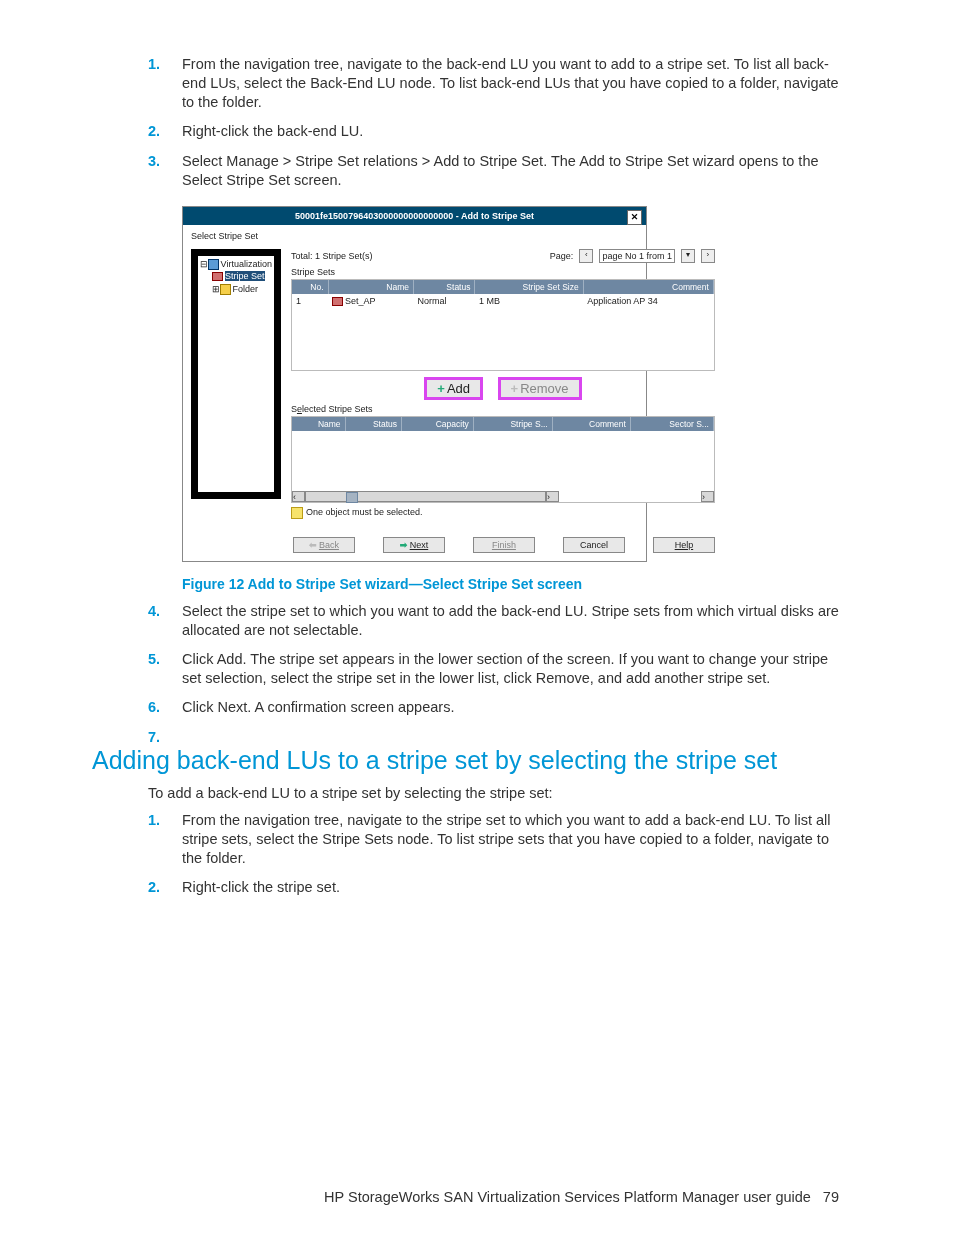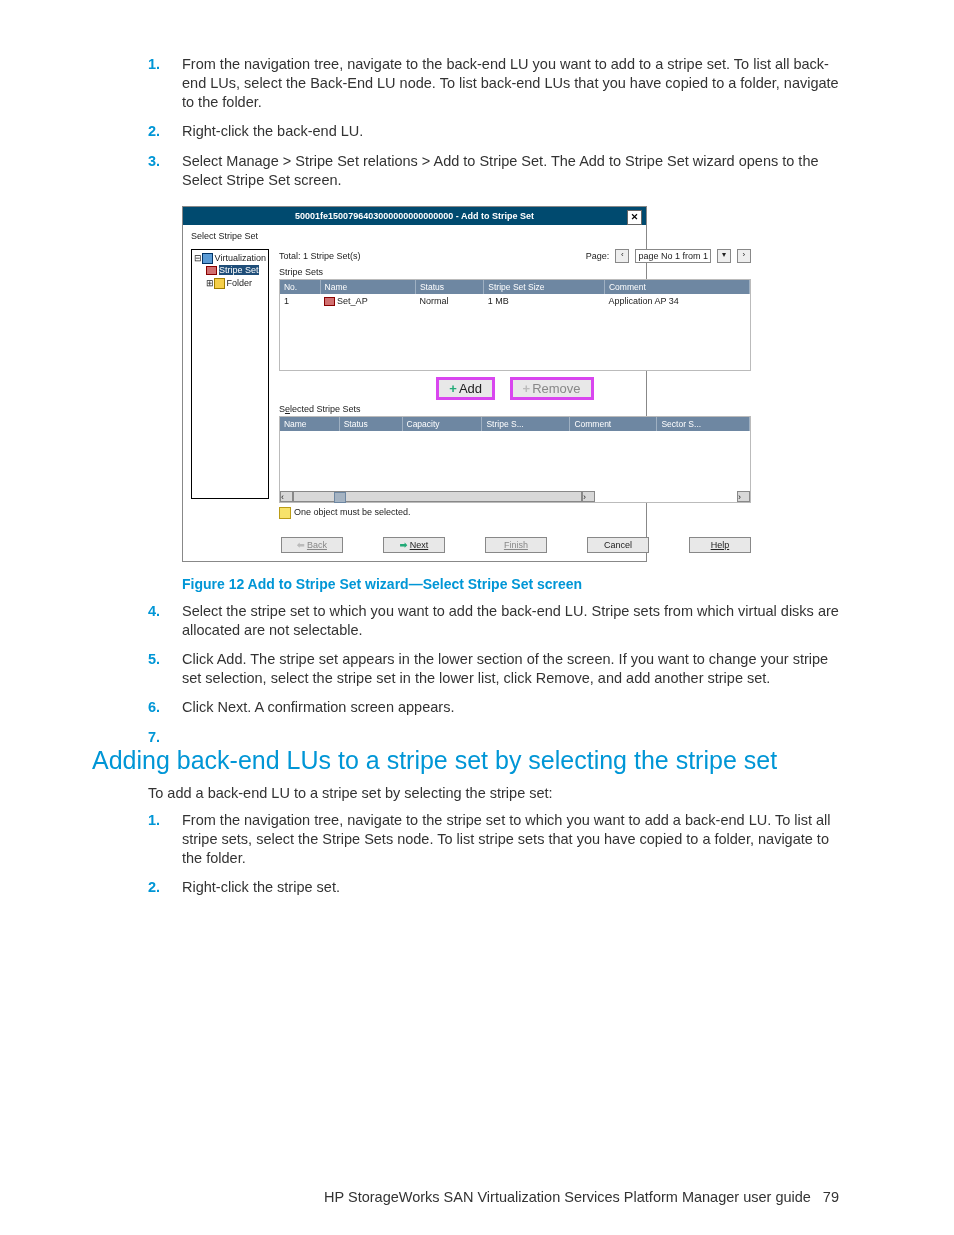--- a/index.html
+++ b/index.html
@@ -27,54 +27,54 @@
   .footer { position: absolute; bottom: 30px; right: 115px; font-size: 14.5px; }
   .footer .pnum { margin-left: 12px; }
 
   
   .wizard { width: 463px; margin: 16px 0 10px 90px; border: 1px solid #888; background: #fff; font-size: 9px; color: #222; }
   .wiz-title { background: #004a6f; color: #fff; font-weight: bold; padding: 4px 6px; position: relative; text-align: center; }
   .wiz-close { position: absolute; right: 4px; top: 3px; width: 13px; height: 13px; background: #fff; color: #000; font-weight: bold; text-align: center; line-height: 13px; border: 1px solid #666; font-size: 9px; }
   .wiz-body { padding: 6px 8px 8px; }
   .wiz-label { font-size: 9px; margin-bottom: 8px; }
   .wiz-cols { display: flex; gap: 10px; }
-  .tree { width: 92px; font-size: 9px; line-height: 1.4; border: 1px solid #000000; height: 250px; padding: 2px; box-sizing: border-box; }
+  .tree { width: 92px; font-size: 9px; line-height: 1.4; border: 7px solid #000000; height: 250px; padding: 2px; box-sizing: border-box; }
   .tree .tnode { white-space: nowrap; }
   .tree .t2 { padding-left: 12px; }
   .tree .ticon { display:inline-block; width:9px; height:9px; background:#5b9bd5; border:1px solid #036; vertical-align:middle; margin-right:2px;}
   .tree .ticon.y { background:#f5cf4a; border-color:#a07d00;}
   .tree .sel { background: #1f4e79; color: #fff; }
   .right { flex: 1; }
   .pgrow { display:flex; align-items:center; gap:6px; margin-bottom:4px;}
   .pgrow .sp { flex:1; }
   .pgrow .btn-tiny { width:12px;height:12px;border:1px solid #888;background:#eee;text-align:center;line-height:10px;font-size:8px;}
   .pgrow .field { border:1px solid #888; background:#fff; padding:0 2px; height:12px; line-height:12px;}
   .tbl { width: 100%; border-collapse: collapse; }
-  .tbl th { background: #6e87a2; color: #fff; font-weight: normal; font-size: 8.5px; padding: 2px 4px; border-right: 1px solid #9fb0c2; text-align:left;}
+  .tbl th { background: #6e87a2; color: #fff; font-weight: normal; font-size: 8.5px; padding: 2px 4px; border-right: 1px solid #9fb0c2; text-align:right;}
   .tbl td { font-size: 9px; padding: 2px 4px; }
   .tbl-wrap { border:1px solid #bbb; background:#fff; }
   .tbl-body1 { height: 62px; }
   .tbl-body2 { height: 60px; }
   .midbtns { text-align:center; margin: 6px 0 4px; }
   .midbtns .wbtn { display:inline-block; border:3px solid #d946ef; background:#e8e8e8; padding: 1px 10px; margin:0 6px; font-size:13px;}
   .midbtns .wbtn.dis { color:#888;}
   .midbtns .plus { color:#2a7; font-weight:bold; margin-right:2px;}
   .midbtns .plus.dis { color:#bbb;}
   .sublabel { font-size:9px; margin: 2px 0;}
   .scroll { display:flex; width:100%; height:11px; }
   .scroll .trk { border:1px solid #888; background:#d8d8d8; }
   .scroll .lft { width:11px;}
   .scroll .mid { flex:1; position:relative;}
   .scroll .mid .thumb { position:absolute; left:40px; top:0; width:10px; height:9px; background:#a5b3c2; border:1px solid #6e87a2;}
   .scroll .gap { width: 142px; background:transparent;}
   .scroll .rgt { width:11px;}
   .scroll .rgt2 { width:11px; margin-left:auto;}
   .msg { font-size:9px; margin-top:4px;}
   .msg .warn { display:inline-block;width:10px;height:10px;background:#f7e36b;border:1px solid #bb9c17;margin-right:3px;vertical-align:middle;}
-  .bottombtns { text-align:left; margin-top:18px; display:flex; gap:40px; justify-content:flex-start; padding-left:2px;}
+  .bottombtns { text-align:left; margin-top:18px; display:flex; gap:28px; justify-content:flex-start; padding-left:2px;}
   .lbtn { display:inline-block; border:1px solid #888; background:#e8e8e8; padding:2px 10px; font-size:9px; min-width:40px; text-align:center;}
   .lbtn.dis { color:#888;}
   .lbtn .arr { color:#2a7; font-weight:bold;}
   .lbtn .arr.dis { color:#bbb;}
   .lbtn .und { text-decoration: underline; }
   .disk-icon{display:inline-block;width:9px;height:7px;background:#d07070;border:1px solid #800;margin-right:2px;vertical-align:middle;}
 </style>
 </head>
 <body>
 

